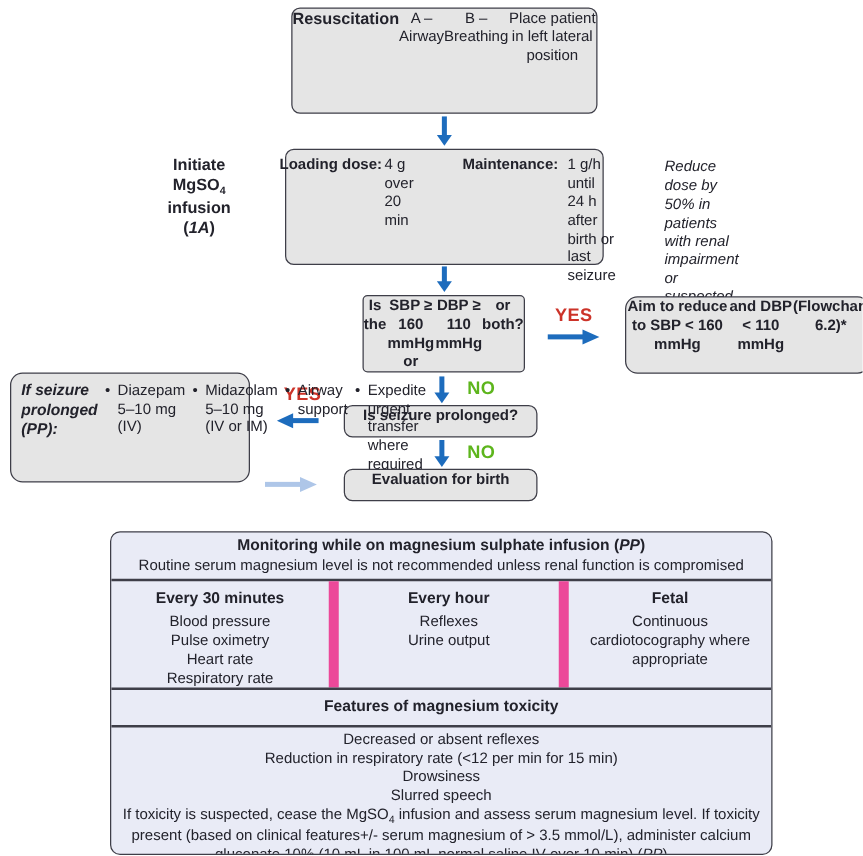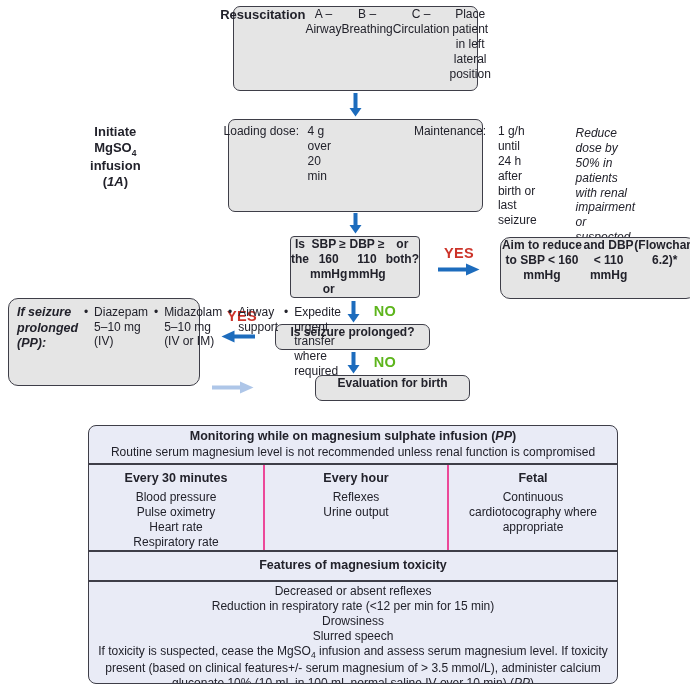--- a/index.html
+++ b/index.html
@@ -15,21 +15,21 @@
   .r7{border-radius:7px}.r10{border-radius:10px}.r12{border-radius:4px}
   .box-title{font-weight:bold;font-size:13px;margin-bottom:1px;}
   .bold{font-weight:bold}
   .italic{font-style:italic}
   sub{font-size:8.5px;}
 
   
   .init-box{text-align:left;padding:4px 6px 4px 20px;gap:39px;}
   .init-box .box-title{text-align:center;}
   .dose-row{display:flex;font-size:12px;}
-  .dose-label{font-weight:normal;flex:0 0 84px;margin-left:44px;}
+  .dose-label{font-weight:bold;flex:0 0 84px;}
   .dose-val{flex:1;}
   .init-note{font-style:italic;margin-top:2px;font-size:12px;}
 
   
   .treat-box{text-align:left;padding:6px 8px;justify-content:flex-start;}
   .treat-title{font-weight:bold;font-style:italic;font-size:12.5px;margin-bottom:4px;}
   .bullet{display:flex;font-size:12px;line-height:1.22;}
   .bullet .dot{flex:0 0 16px;text-align:center;}
   .bullet .btxt{flex:1;}
   .group-gap{height:13px;}
@@ -48,39 +48,38 @@
     position:absolute;left:88px;top:425px;width:530px;height:259px;
     background:#e9ebf6;border:1.5px solid #3e3e48;border-radius:8px;
     box-sizing:border-box;display:flex;flex-direction:column;overflow:hidden;
     text-align:center;font-size:12px;line-height:1.25;
   }
   .mrow{box-sizing:border-box;}
   .m-head{flex:0 0 37px;display:flex;flex-direction:column;justify-content:center;}
   .m-head .t1{font-weight:bold;font-size:12.5px;}
   .m-cols{flex:0 0 80px;display:flex;border-top:2px solid #3e3e48;}
   .mcol{box-sizing:border-box;padding-top:6px;}
-  .mcol + .mcol{border-left:2px solid #ec4899;}
+  .mcol + .mcol{border-left:8px solid #ec4899;}
   .mcol .chead{font-weight:bold;font-size:12.5px;margin-bottom:3px;}
   .mcol .citem{font-size:12px;}
   .m-feat{flex:0 0 30px;display:flex;align-items:center;justify-content:center;
           border-top:2px solid #3e3e48;font-weight:bold;font-size:12.5px;}
   .m-tox{flex:1;display:flex;flex-direction:column;justify-content:center;
          border-top:2px solid #3e3e48;padding:2px 8px;}
   .tox-note{max-width:512px;margin:0 auto;}
 </style>
 </head>
 <body>
 
 <div class="canvas">
 
   <div class="box r7" style="left:233px;top:6px;width:245px;height:85px;">
     <div class="box-title">Resuscitation</div>
     <div>A – Airway</div>
     <div>B – Breathing</div>
-    <div>C – Circulation</div>
     <div>Place patient in left lateral position</div>
   </div>
 
   <svg class="arr arr-blue" style="left:349px;top:93px;" width="13" height="24" viewBox="0 0 13 24">
     <rect x="4.5" y="0" width="4" height="16" fill="currentColor"></rect>
     <polygon points="0.5,15 12.5,15 6.5,23.5" fill="currentColor"></polygon>
   </svg>
 
   <div class="box r7 init-box" style="left:228px;top:119px;width:255px;height:93px;">
     <div class="box-title"><span>Initiate MgSO</span><sub>4</sub><span> infusion (</span><span class="italic">1A</span><span>)</span></div>
@@ -156,21 +155,21 @@
       <span class="btxt">Expedite urgent transfer where required</span>
     </div>
   </div>
 
   <svg class="arr arr-blue" style="left:347px;top:352px;" width="13" height="22" viewBox="0 0 13 22">
     <rect x="4.5" y="0" width="4" height="14" fill="currentColor"></rect>
     <polygon points="0.5,13 12.5,13 6.5,21.5" fill="currentColor"></polygon>
   </svg>
   <div class="lbl lbl-no" style="left:368px;top:354px;width:34px;">NO</div>
 
-  <div class="box r7 bold" style="left:275px;top:375px;width:155px;height:26px;margin-left:40px;">
+  <div class="box r7 bold" style="left:275px;top:375px;width:155px;height:26px;">
     <div>Evaluation for birth</div>
   </div>
 
   <svg class="arr arr-light" style="left:212px;top:381px;" width="42" height="13" viewBox="0 0 42 13">
     <rect x="0" y="4.5" width="29" height="4" fill="currentColor"></rect>
     <polygon points="28,0.5 28,12.5 41.5,6.5" fill="currentColor"></polygon>
   </svg>
 
   <div class="mtable">
     <div class="mrow m-head">

